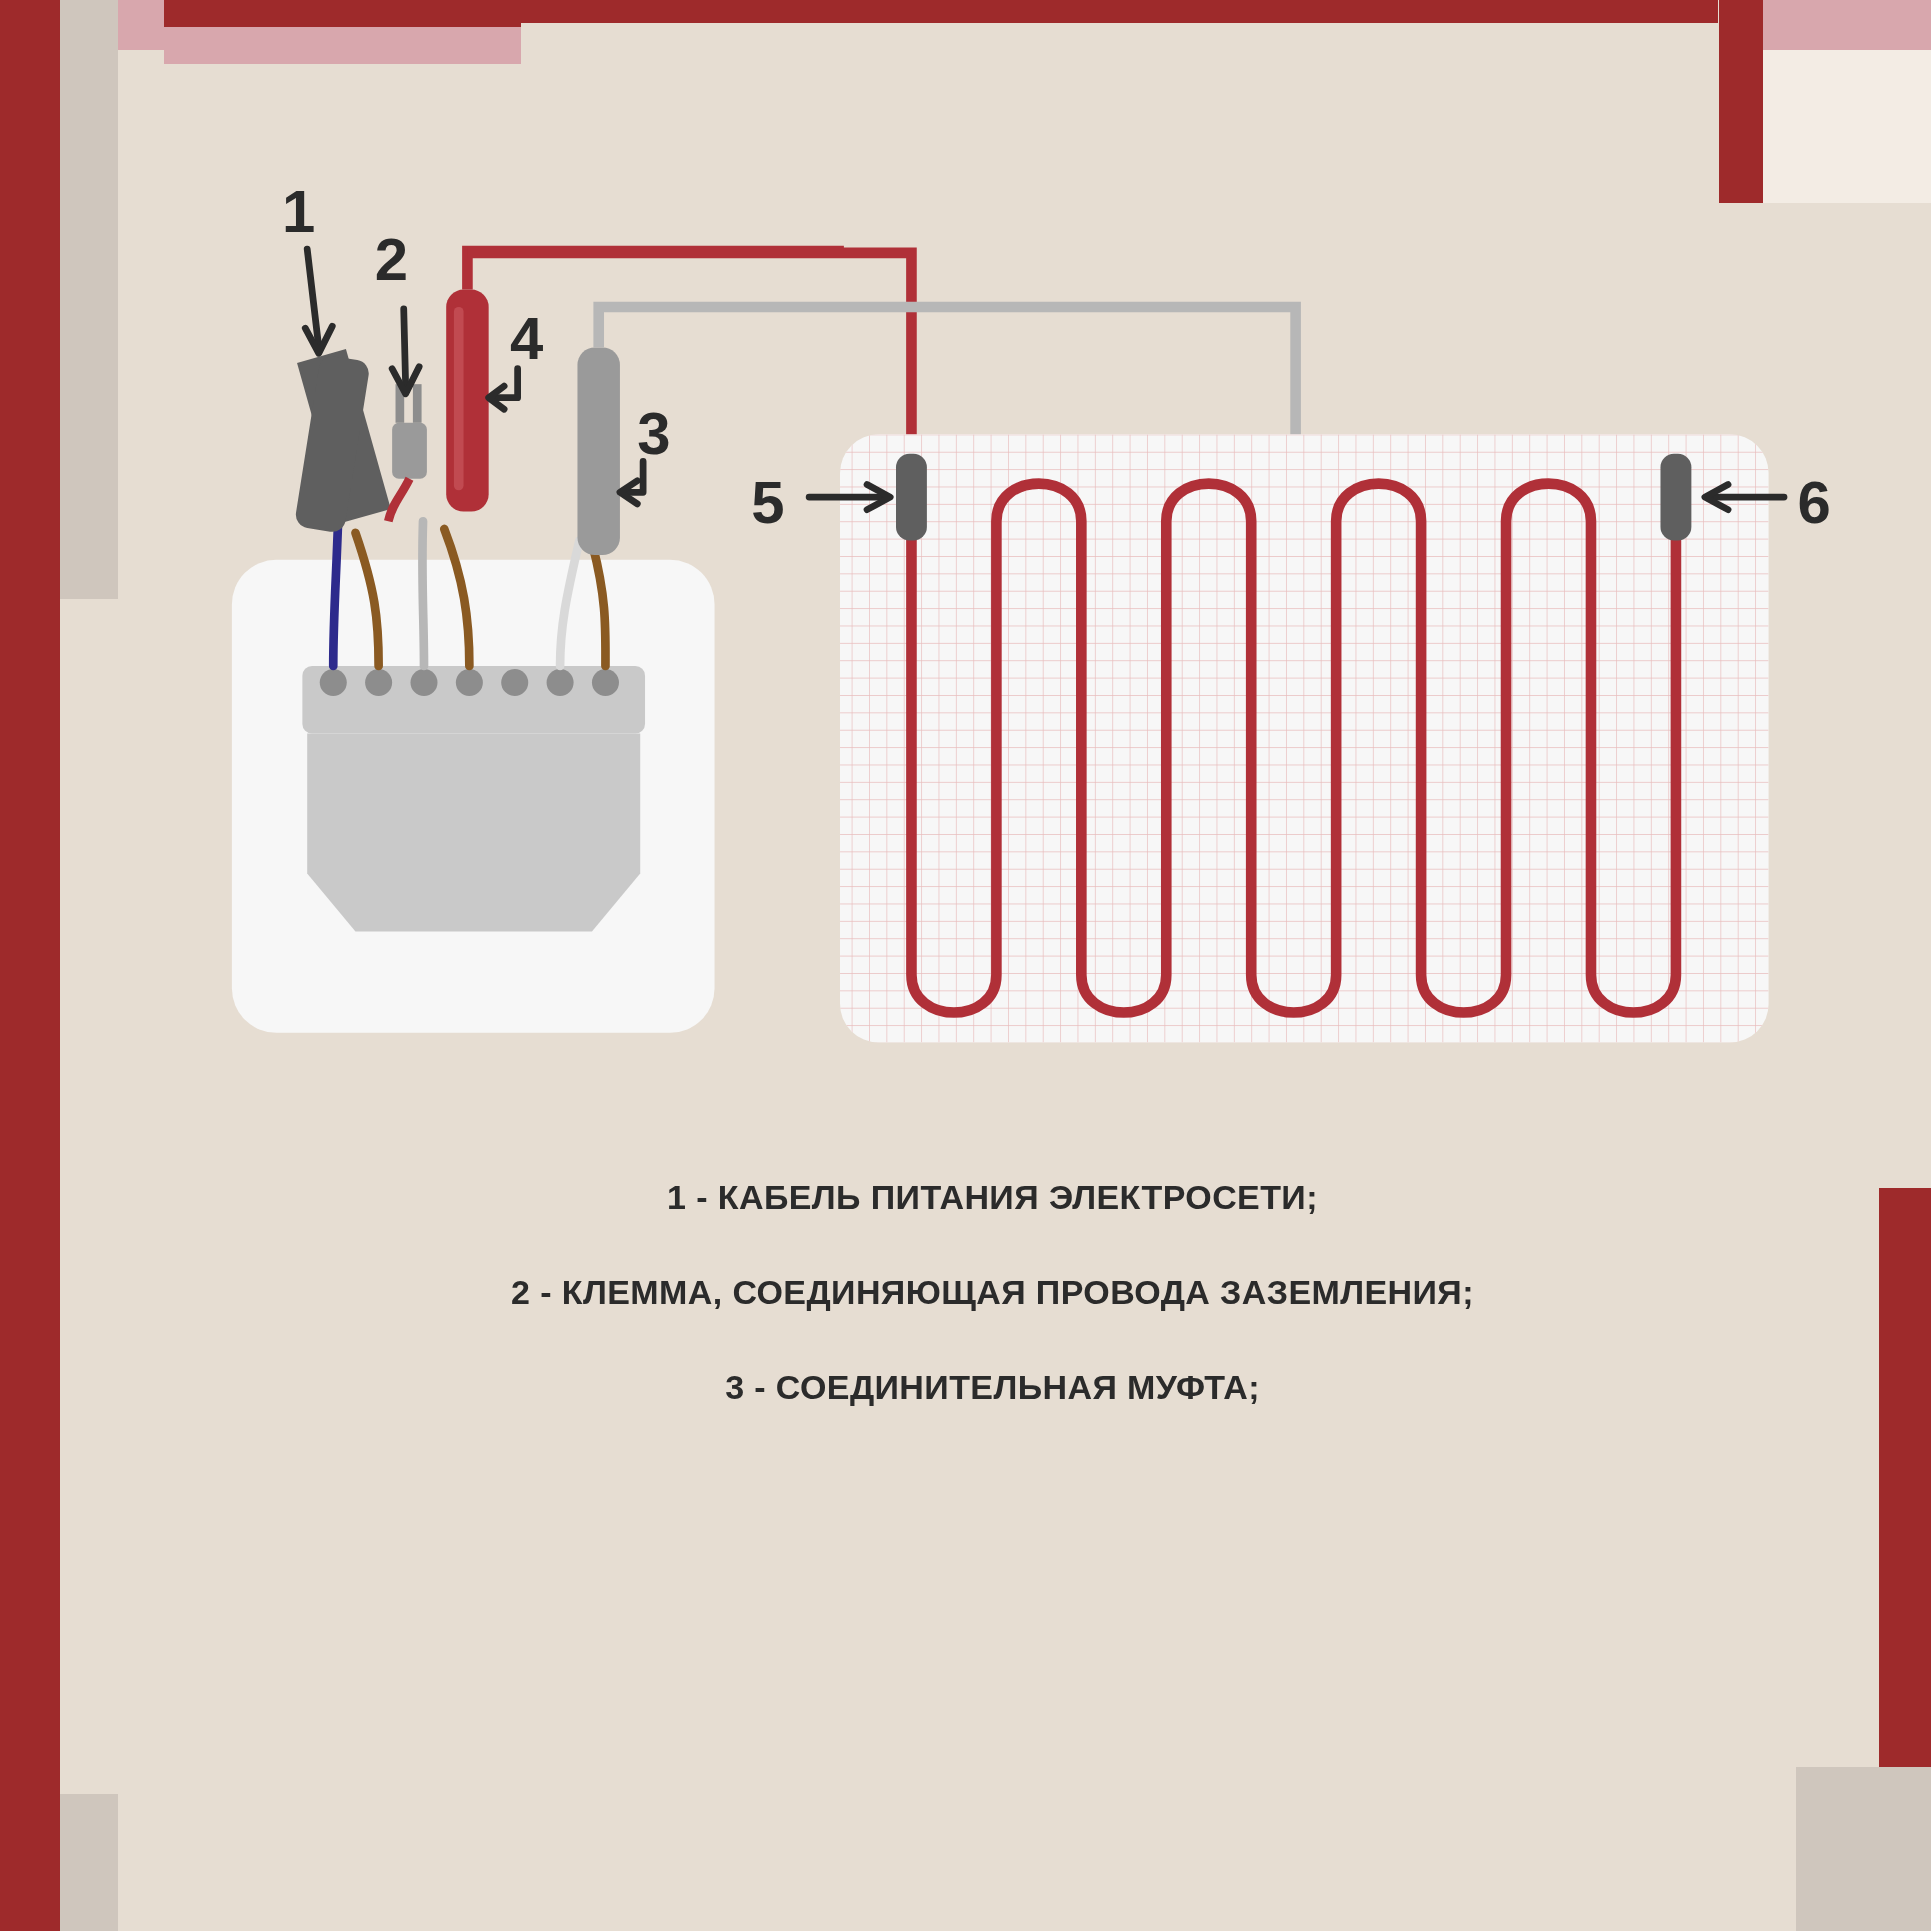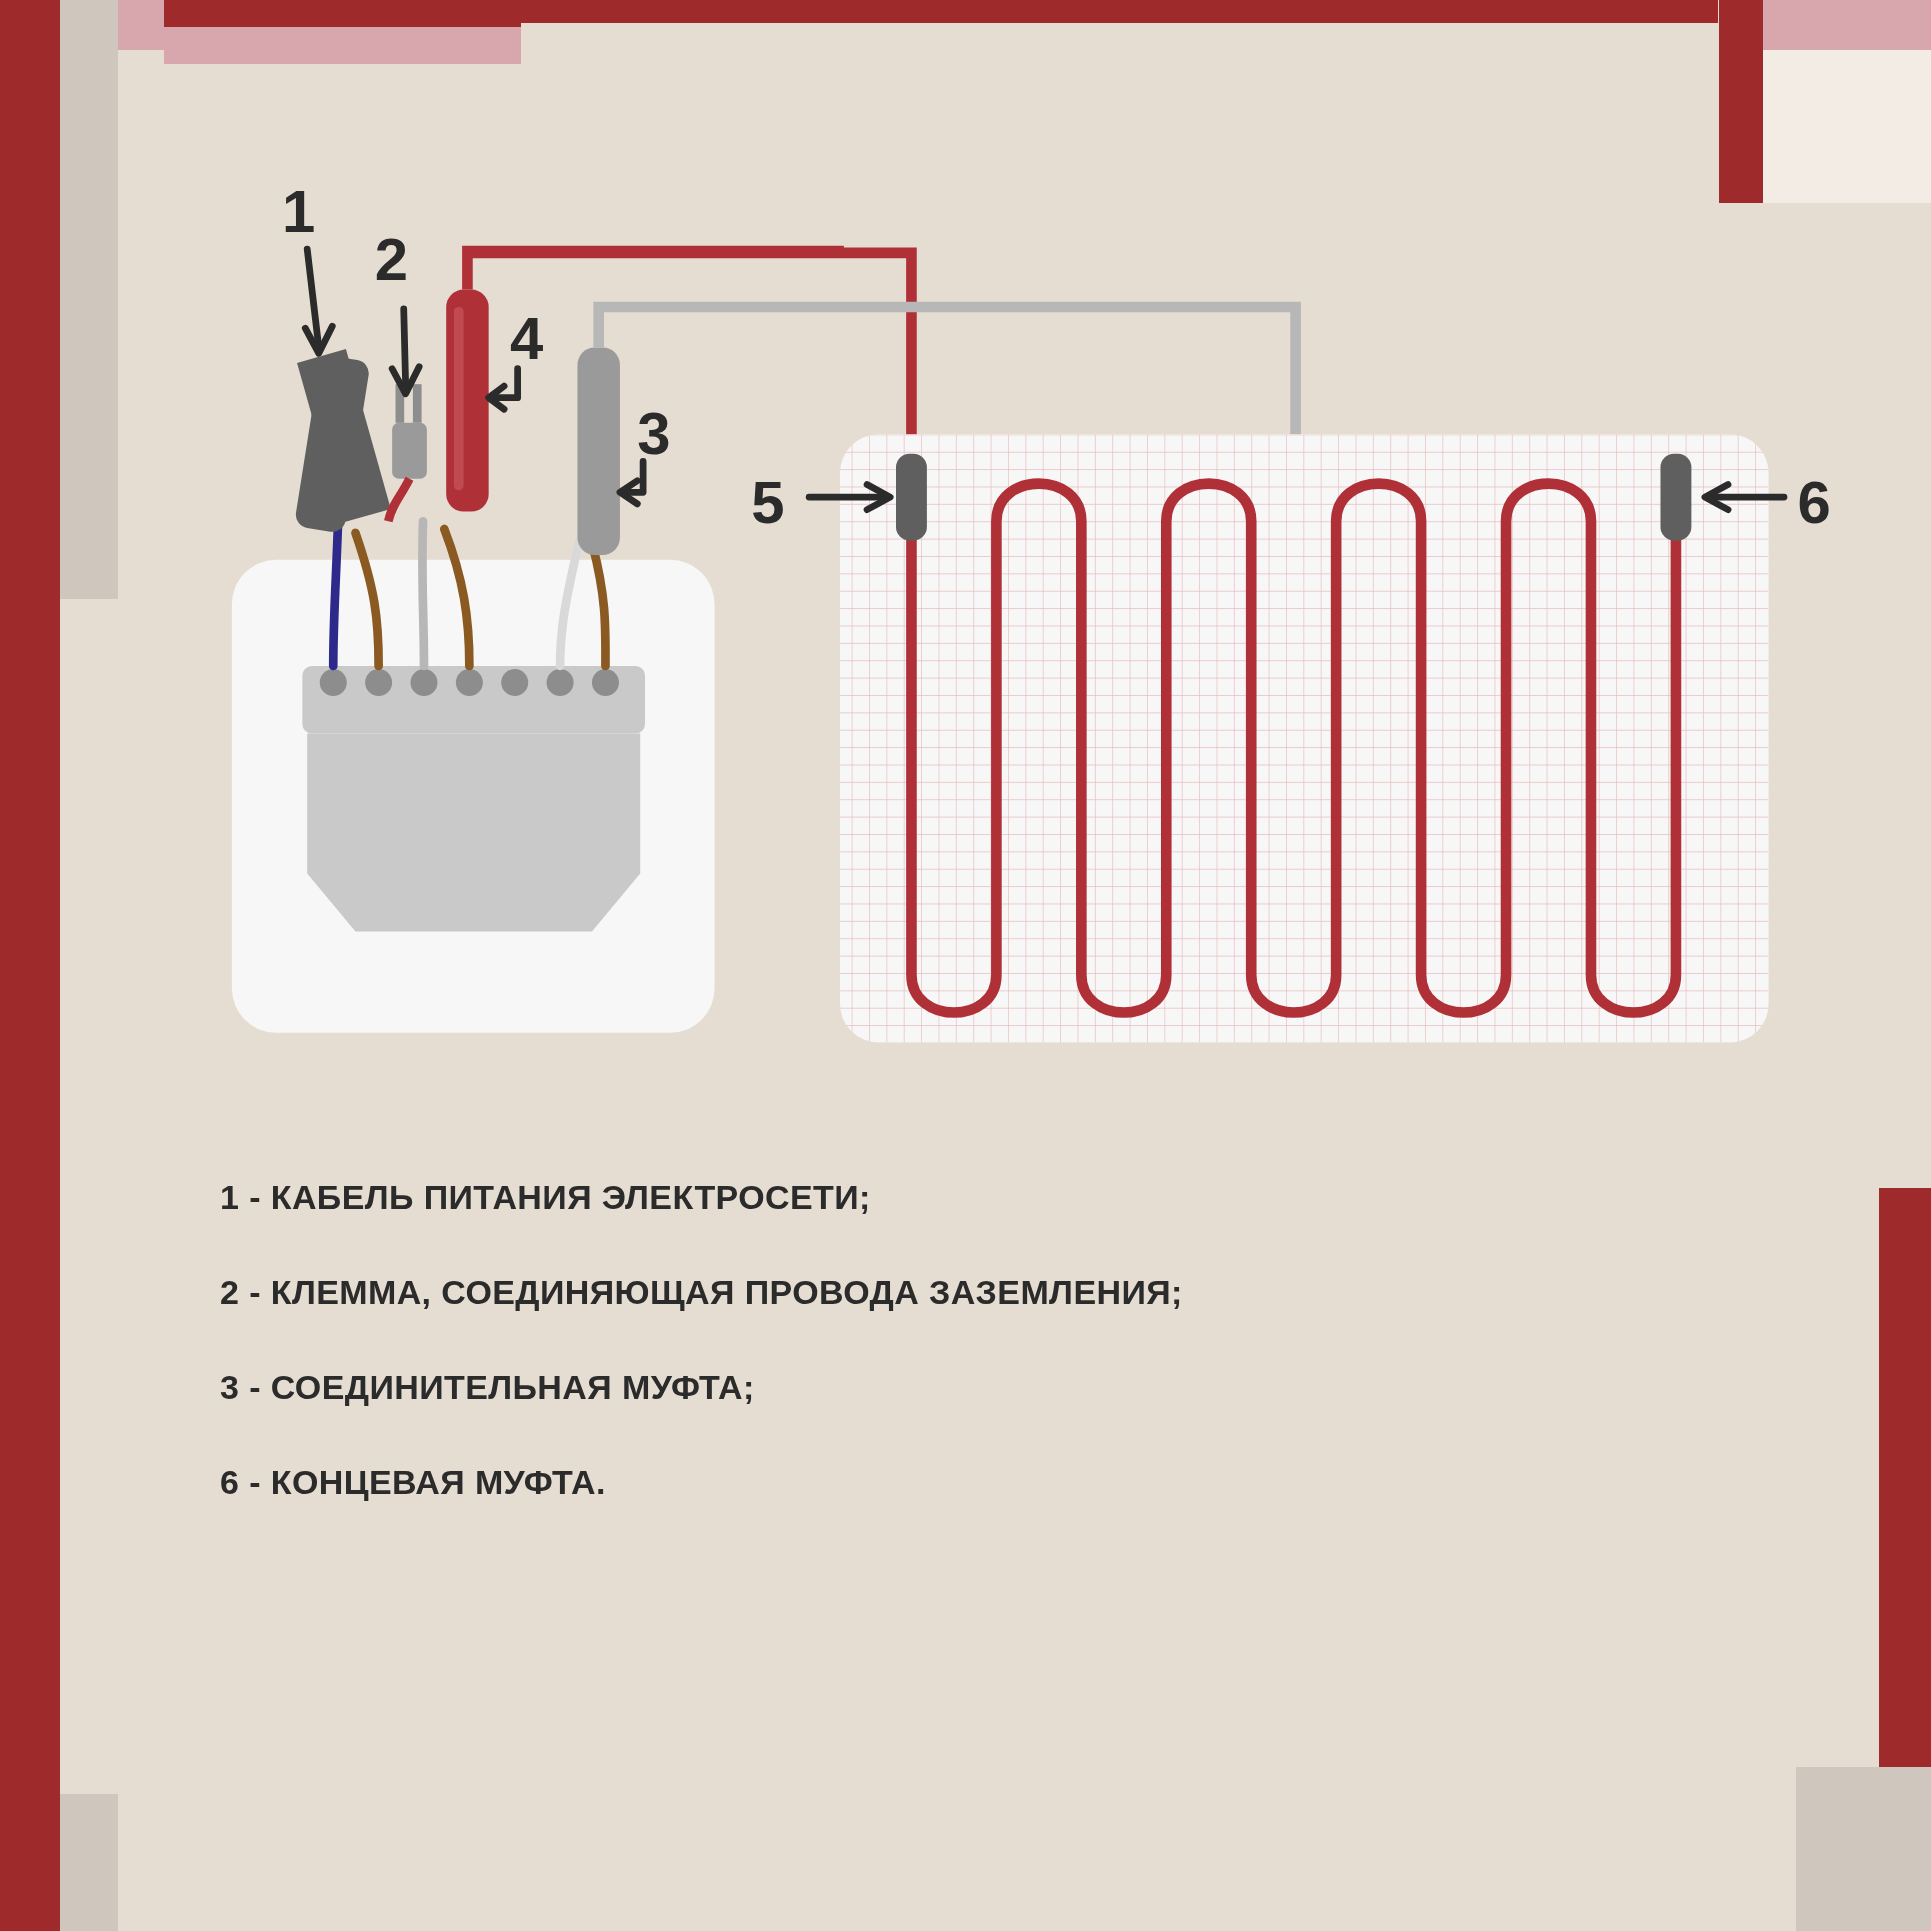--- a/index.html
+++ b/index.html
@@ -25,21 +25,21 @@
   #deco-right-lowgrey {left:1796px;top:1767px;width:135px;height:164px;background:#cfc6bd;}
   #deco-bottom-red    {left:0;  top:1794px;width:60px;  height:137px;  background:#9e2a2b;}
   #deco-bottom-grey   {left:60px;top:1794px;width:58px; height:137px;  background:#cfc6bd;}
   #deco-canvas-bg     {left:60px;top:0;    width:1678px;height:1931px; background:#e6ddd2;z-index:-2;}
   #deco-inner-cream   {left:118px;top:50px;width:1620px;height:1744px; background:#e6ddd2;}
 
   
   #diagram{position:absolute;left:0;top:0;width:1931px;height:1139px;}
 
   
-  #legend{position:absolute;left:220px;top:1178px;width:1545px;}
+  #legend{position:absolute;left:220px;top:1178px;width:1545px;text-align:center;}
   .legend-row{
     font-size:34px;font-weight:bold;color:#2b2b2b;
     letter-spacing:0.4px;margin-bottom:56px;white-space:nowrap;
   }
 </style>
 </head>
 <body>
 
 <div class="deco" id="deco-canvas-bg"></div>
 <div class="deco" id="deco-inner-cream"></div>
@@ -183,15 +183,14 @@
       <text x="778" y="542">5</text>
       <text x="1862" y="542">6</text>
     </g>
   </svg>
 </div>
 
 <div id="legend">
   <div class="legend-row">1 - КАБЕЛЬ ПИТАНИЯ ЭЛЕКТРОСЕТИ;</div>
   <div class="legend-row">2 - КЛЕММА, СОЕДИНЯЮЩАЯ ПРОВОДА ЗАЗЕМЛЕНИЯ;</div>
   <div class="legend-row">3 - СОЕДИНИТЕЛЬНАЯ МУФТА;</div>
-  <div class="legend-row">6 - КОНЦЕВАЯ МУФТА.</div>
 </div>
 
 
 </body></html>

